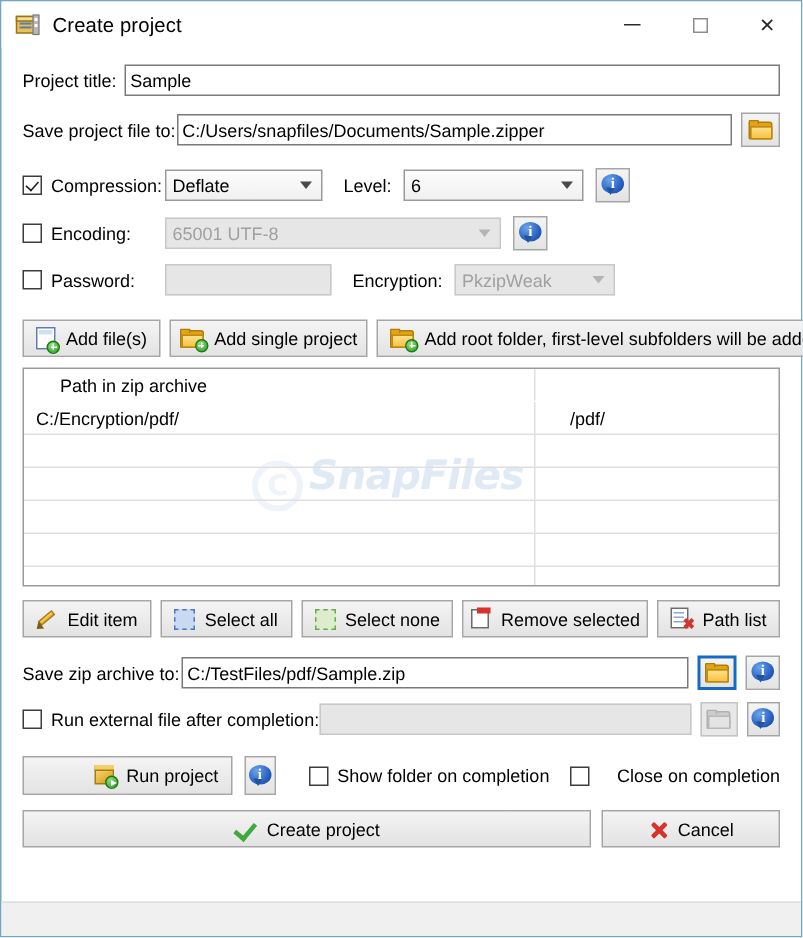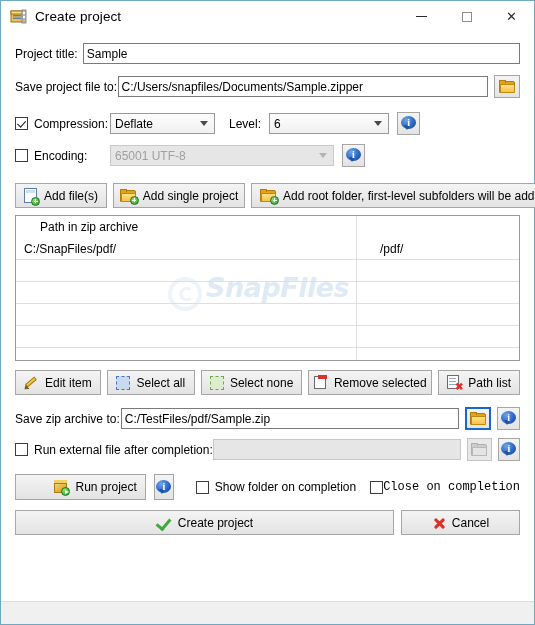--- a/index.html
+++ b/index.html
@@ -624,20 +624,30 @@
       </div>
       <div class="btn sq" style="margin-left:8px;height:23px;width:23px;">
         <span class="info-ico">
           <span class="bub"></span>
             <span class="tail"></span>
             <span class="i">i</span>
         </span>
       </div>
     </div>
 
+    <div class="row" style="margin-top:9px;">
+      <span class="cb"></span>
+      <span class="lbl" style="margin-left:6px;width:76px;">Password:</span>
+      <input class="tb disabled" style="width: 111px;" value="">
+      <span class="lbl" style="margin-left:14px;margin-right:8px;">Encryption:</span>
+      <div class="combo disabled" style="width:107px;">
+        <span>PkzipWeak</span>
+        <span class="arrow"></span>
+      </div>
+    </div>
 
     <div class="row" style="margin-top:16px;">
       <div class="btn" style="width:95px;height:25px;">
         <span class="doc-ico" style="position:relative;">
           <span class="page"></span>
             <span class="plus-badge"></span>
         </span>
         <span>Add file(s)</span>
       </div>
       <div class="btn" style="width:132px;height:25px;margin-left:6px;">
@@ -663,21 +673,21 @@
 
     <div class="listview" style="height:146px;margin-top:7px;">
       <div class="watermark">
         <span class="c">C</span><span>SnapFiles</span>
       </div>
       <div class="lv-row header">
         <div class="lv-c2">Path in zip archive</div>
         <div class="lv-divider"></div>
       </div>
       <div class="lv-row">
-        <div class="lv-c1">C:/SnapFiles/pdf/</div>
+        <div class="lv-c1">C:/Encryption/pdf/</div>
         <div class="lv-c2">/pdf/</div>
         <div class="lv-divider"></div>
       </div>
       <div class="lv-row">
           <div class="lv-divider"></div>
         </div>
       <div class="lv-row">
           <div class="lv-divider"></div>
         </div>
       <div class="lv-row">
@@ -777,21 +787,21 @@
       <div class="btn sq" style="margin-left:8px;height:26px;width:25px;">
         <span class="info-ico">
           <span class="bub"></span>
             <span class="tail"></span>
             <span class="i">i</span>
         </span>
       </div>
       <span class="cb" style="margin-left:22px;"></span>
       <span class="lbl" style="margin-left:6px;">Show folder on completion</span>
       <span class="cb" style="margin-left:14px;"></span>
-      <span class="lbl" style="margin-left:0;font-family:Liberation Mono, monospace;">Close on completion</span>
+      <span class="lbl" style="margin-left:18px;">Close on completion</span>
     </div>
 
     <div class="row" style="margin-top:10px;">
       <div class="btn" style="width:379px;height:25px;">
         <span class="check-ico"></span>
         <span>Create project</span>
       </div>
       <div class="btn" style="flex:1;height:25px;margin-left:7px;">
         <span class="x-ico"></span>
         <span>Cancel</span>

